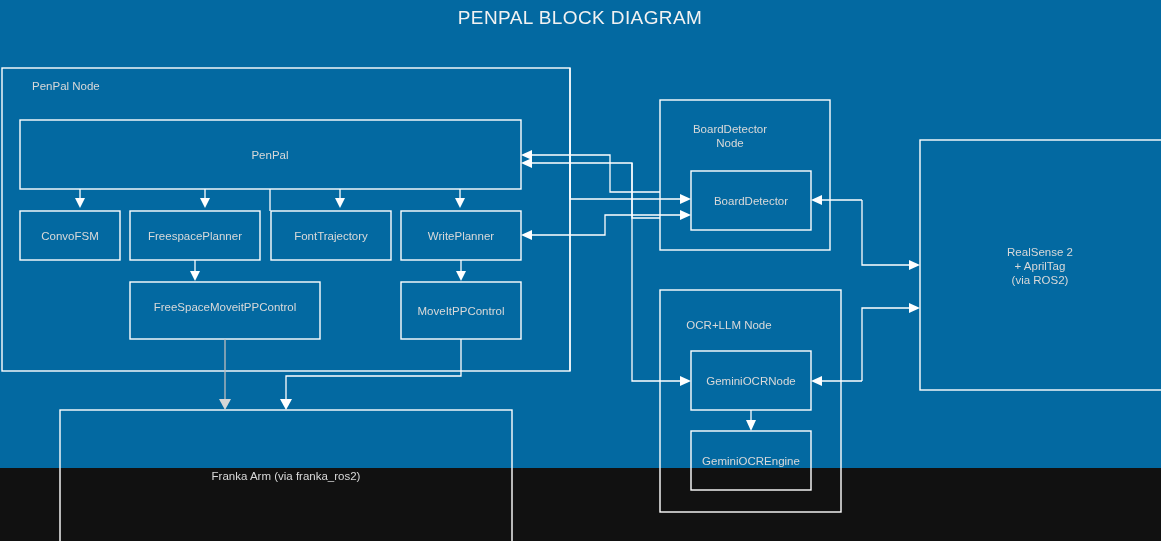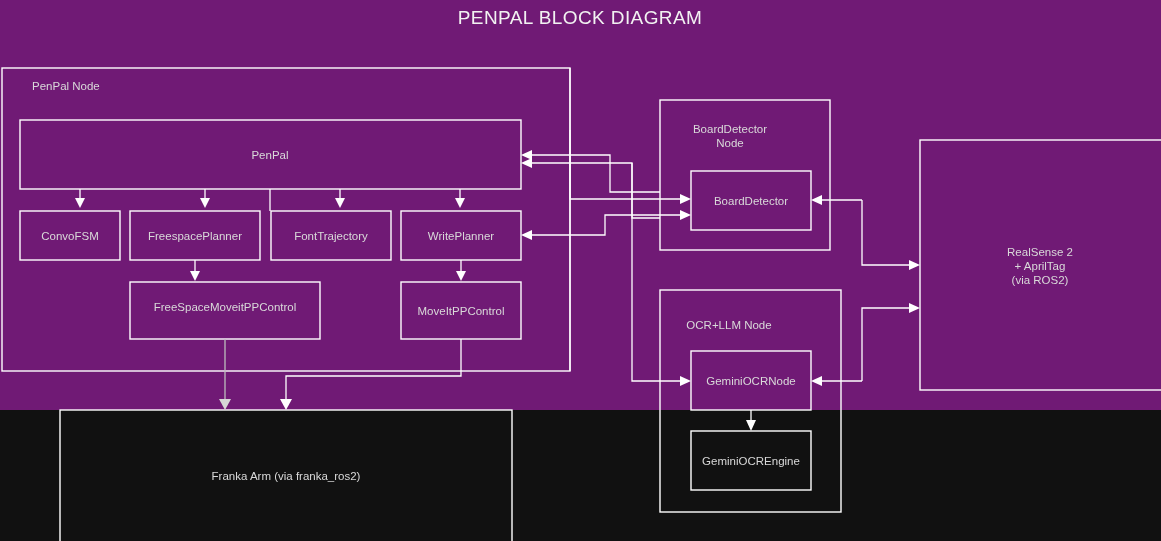--- a/index.html
+++ b/index.html
@@ -11,22 +11,22 @@
   body {
     width: 1161px;
     height: 541px;
     overflow: hidden;
     font-family: "Liberation Sans", sans-serif;
     color: #e8e8e8;
   }
   #stage {
     position: relative;
     width: 1161px;
-    height: 410px;
-    background: #701a75;
+    height: 468px;
+    background: #0369a1;
   }
   #diagram-svg {
     position: absolute;
     left: 0;
     top: 0;
     width: 1161px;
     height: 541px;
   }
   .title-text {
     font-size: 19px;

